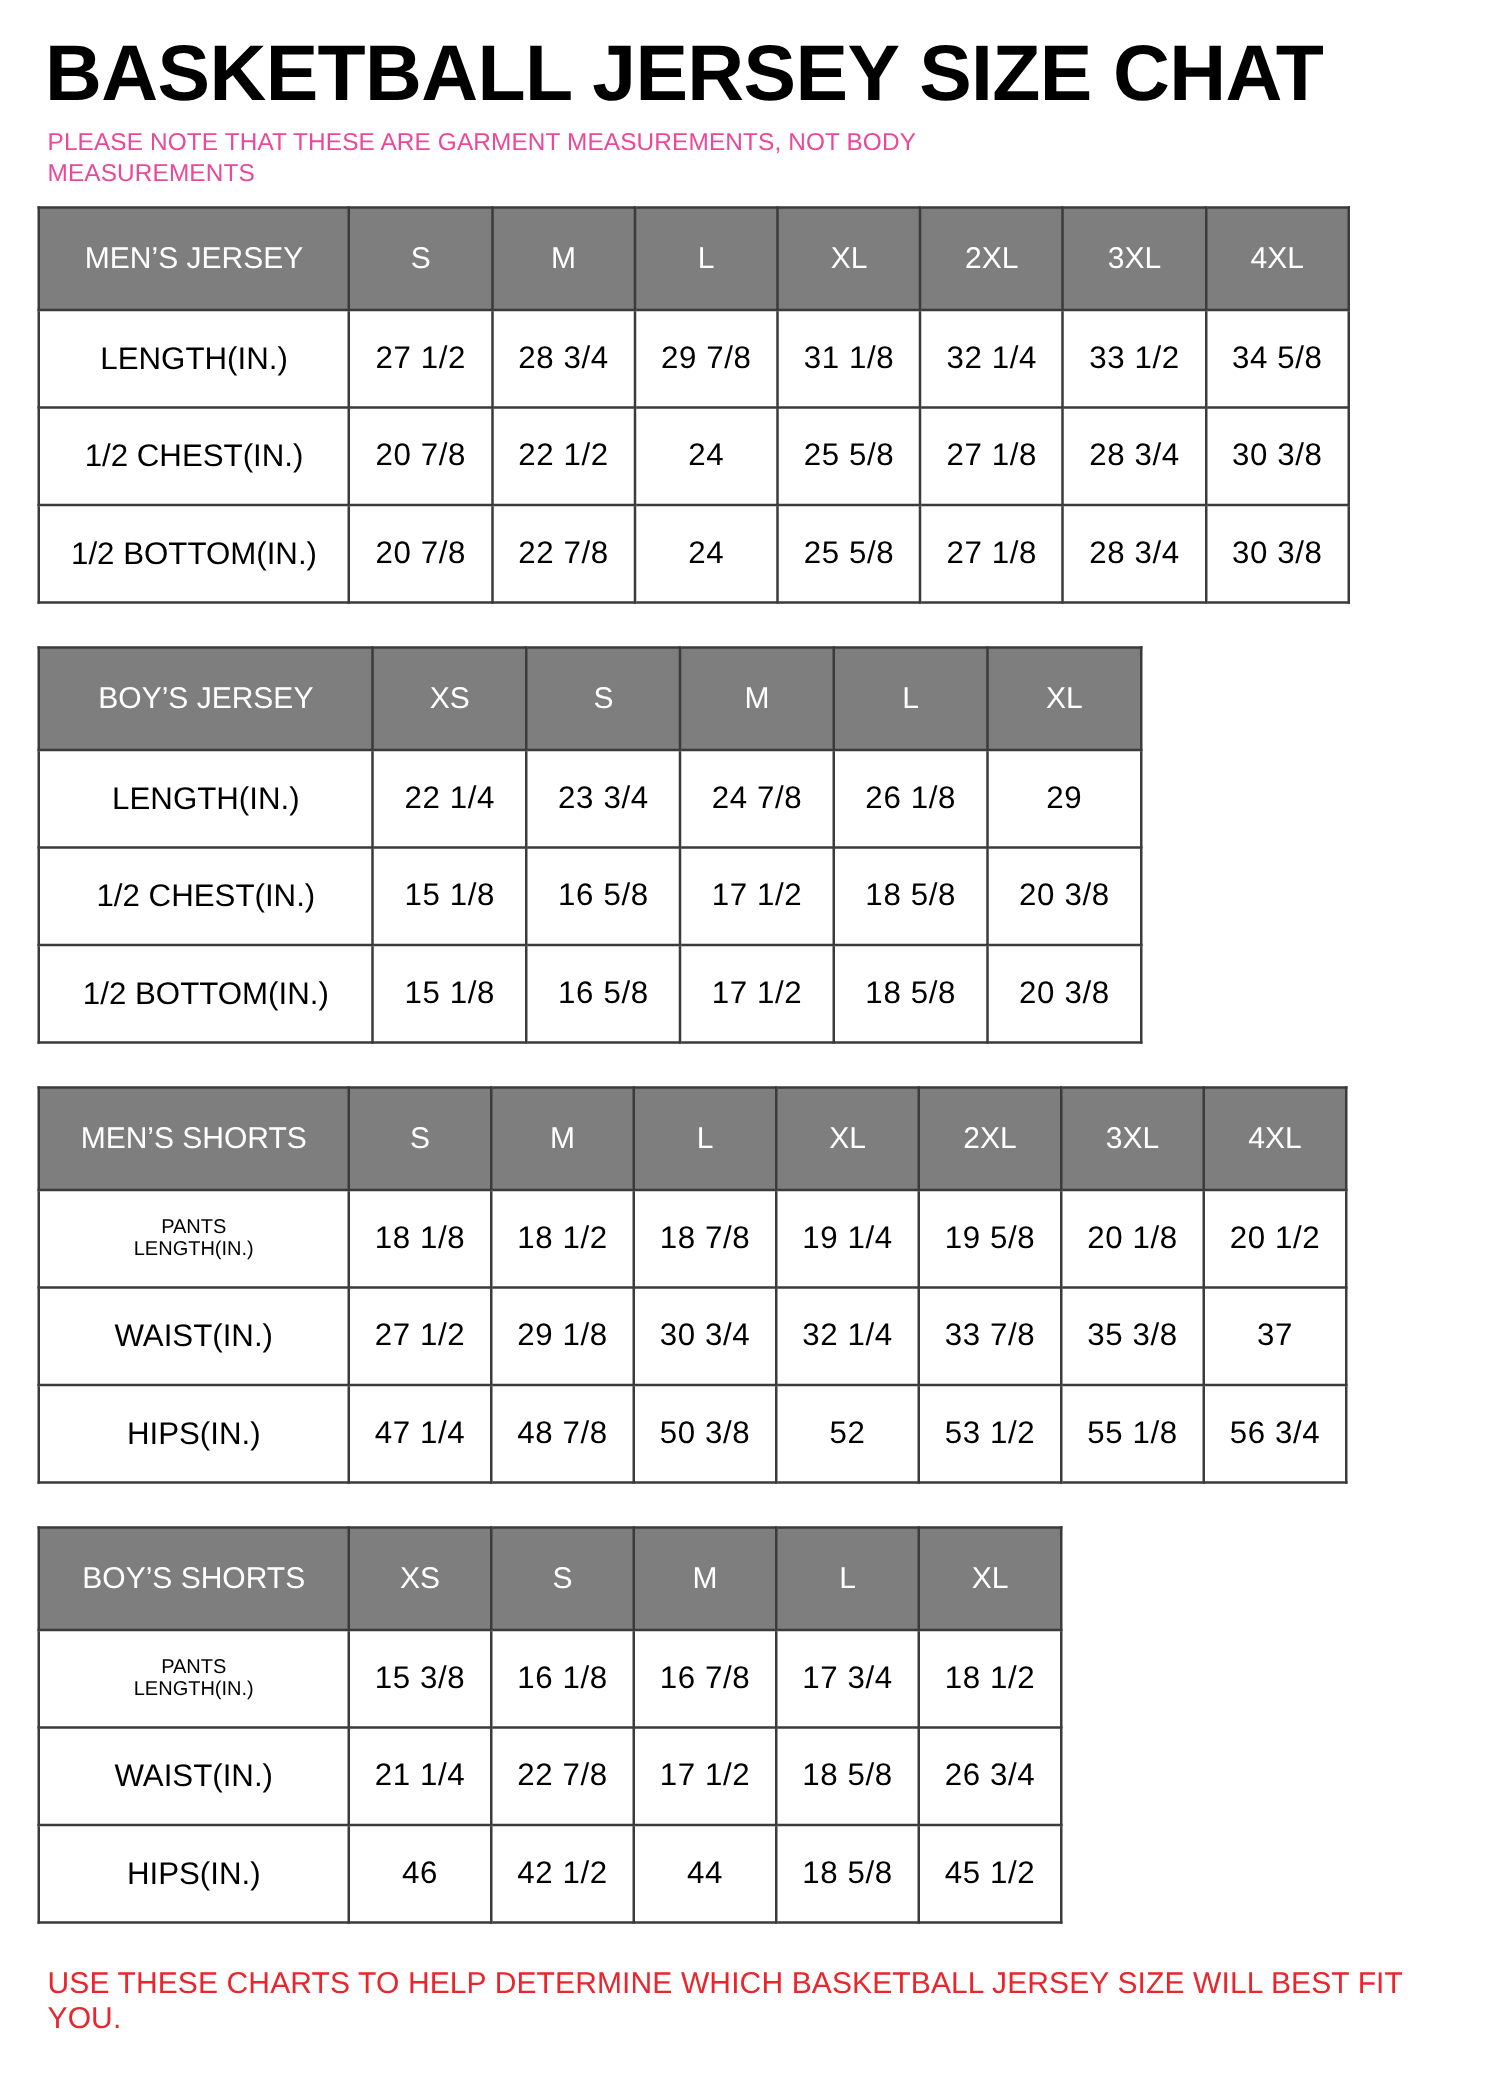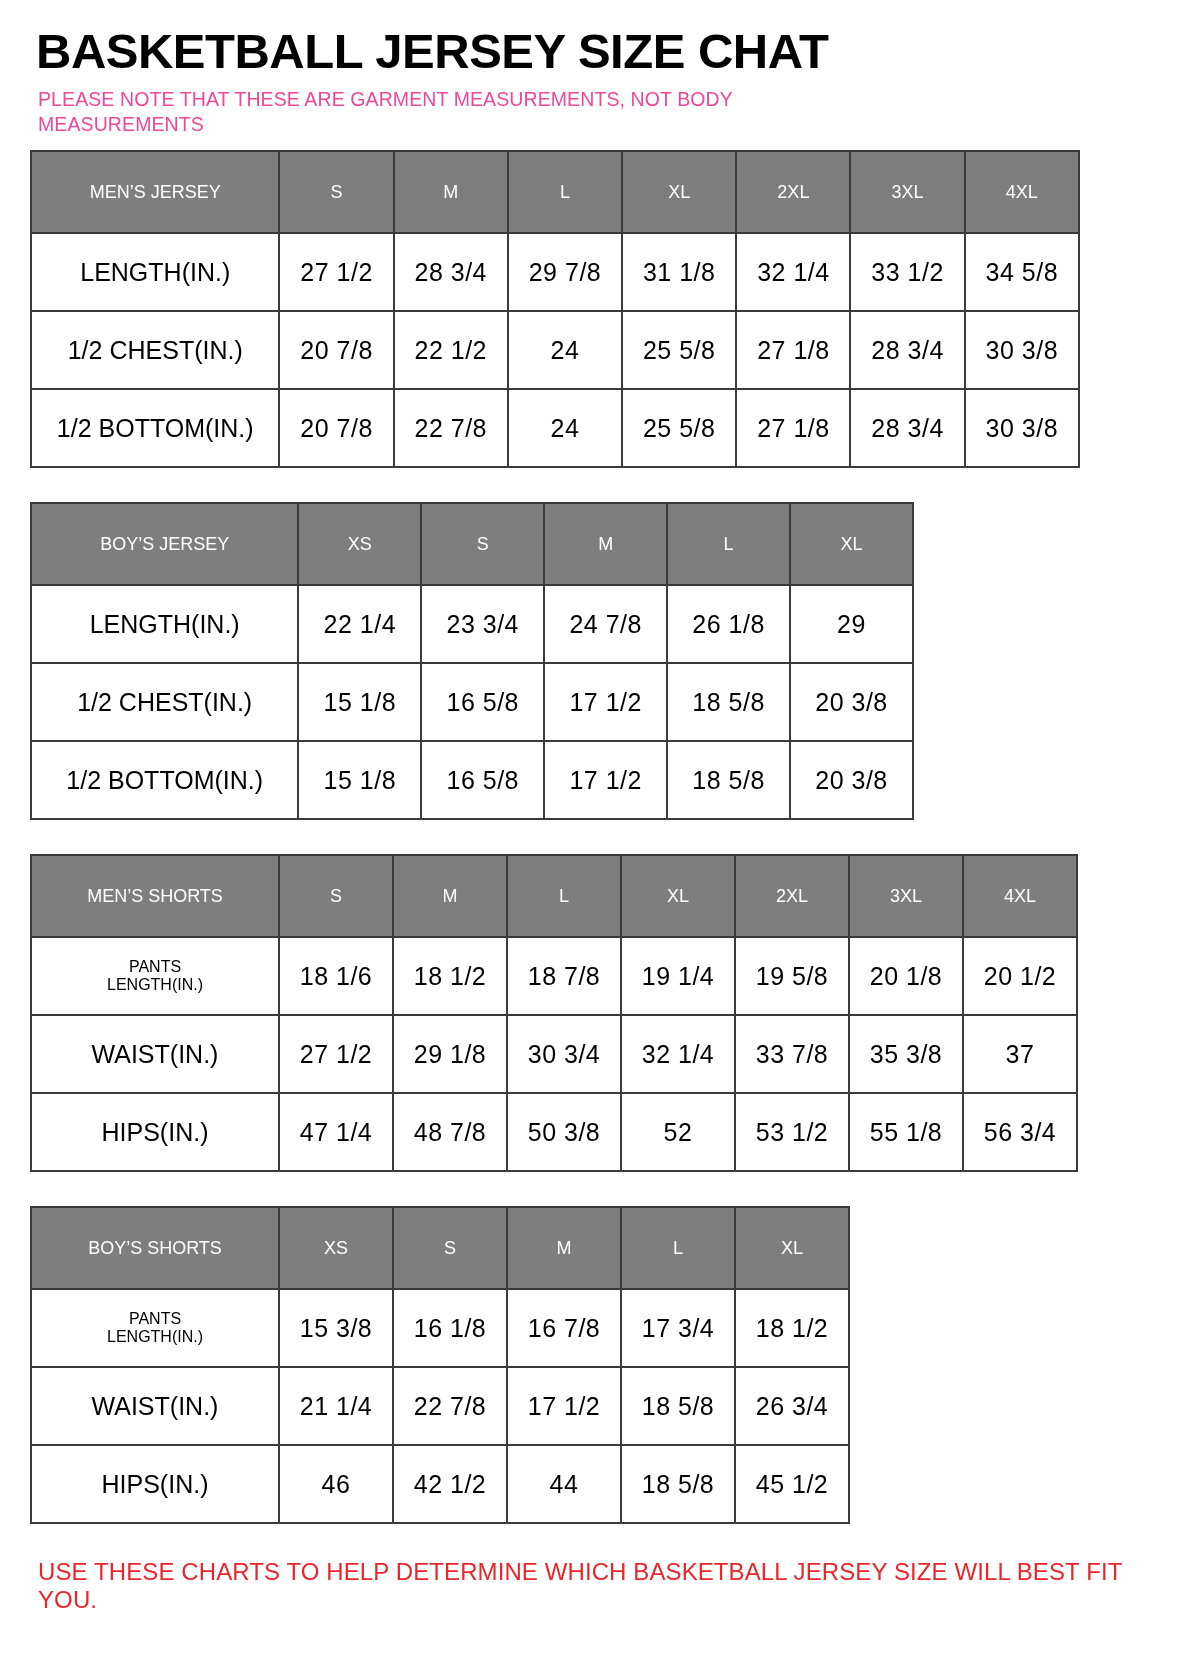--- a/index.html
+++ b/index.html
@@ -15,21 +15,21 @@
     -webkit-font-smoothing: antialiased;
   }
   .page {
     width: 1200px;
     min-height: 1679px;
     box-sizing: border-box;
     padding: 18px 30px 10px 30px;
     position: relative;
   }
   .main-title {
-    font-size: 49px;
+    font-size: 63px;
     font-weight: bold;
     letter-spacing: -0.5px;
     line-height: 1.05;
     margin: 8px 0 10px 6px;
     white-space: nowrap;
   }
   .note {
     color: #ec4899;
     font-size: 19.5px;
     line-height: 1.25;
@@ -51,21 +51,21 @@
     font-weight: normal;
     padding: 0;
     height: 78px;
     box-sizing: border-box;
   }
   table.size-table thead th {
     background: #7e7e7e;
     color: #ffffff;
     font-weight: normal;
     height: 82px;
-    font-size: 18px;
+    font-size: 24px;
   }
   thead th.corner {
     font-size: 25px;
   }
   td.rowlabel {
     font-size: 26px;
     padding: 0 4px;
     line-height: 1.12;
   }
   td.rowlabel.two-line {
@@ -213,21 +213,21 @@
             <th>L</th>
             <th>XL</th>
             <th>2XL</th>
             <th>3XL</th>
             <th>4XL</th>
           </tr>
         </thead>
         <tbody>
           <tr>
             <td class="rowlabel two-line">PANTS<br>LENGTH(IN.)</td>
-            <td class="val">18  1/6</td>
+            <td class="val">18  1/8</td>
             <td class="val">18  1/2</td>
             <td class="val">18  7/8</td>
             <td class="val">19  1/4</td>
             <td class="val">19  5/8</td>
             <td class="val">20  1/8</td>
             <td class="val">20  1/2</td>
           </tr>
           <tr>
             <td class="rowlabel">WAIST(IN.)</td>
             <td class="val">27  1/2</td>

